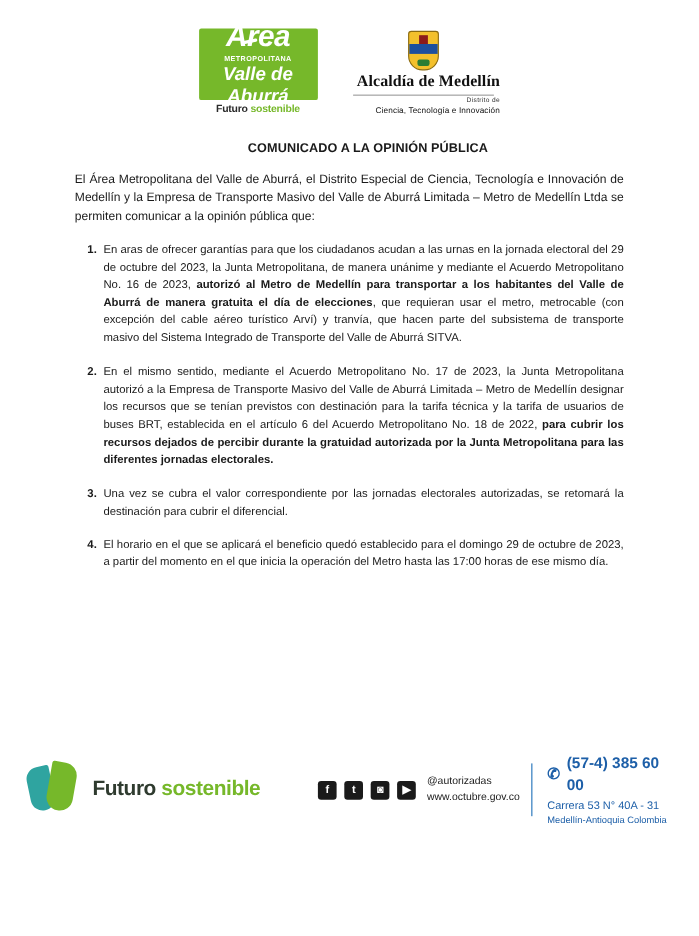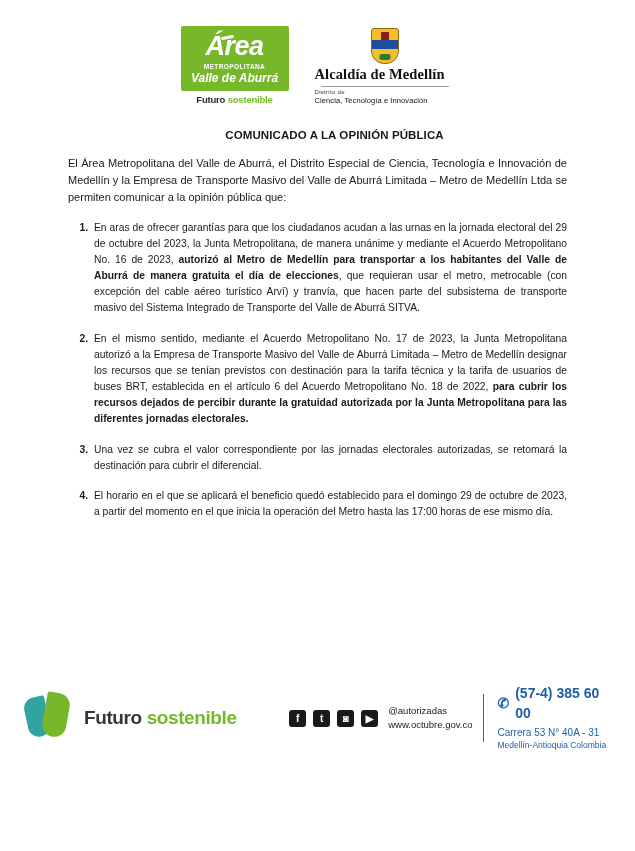--- a/index.html
+++ b/index.html
@@ -64,40 +64,40 @@
     background: #ffffff;
     border-radius: 2px;
   }
   .logo-area-green .metro-word {
     font-size: 6.5px;
     font-weight: bold;
     letter-spacing: 0.4px;
     margin-top: 3px;
   }
   .logo-area-green .valle-word {
-    font-size: 12px;
+    font-size: 17px;
     font-weight: bold;
     font-style: italic;
     letter-spacing: 0px;
     margin-top: 1px;
   }
   .logo-futuro {
     font-size: 9.5px;
     font-weight: bold;
     color: #2b2b2b;
     margin-top: 3px;
     letter-spacing: -0.2px;
   }
   .logo-futuro .sost {
     color: #76b82a;
   }
 
   .logo-alcaldia {
     width: 140px;
-    text-align: left;
+    text-align: right;
     padding-top: 2px;
   }
   .shield {
     width: 26px;
     height: 34px;
     margin: 0 auto 3px auto;
     background: #f3c02c;
     border: 1px solid #8b6b10;
     border-radius: 3px 3px 13px 13px;
     position: relative;

